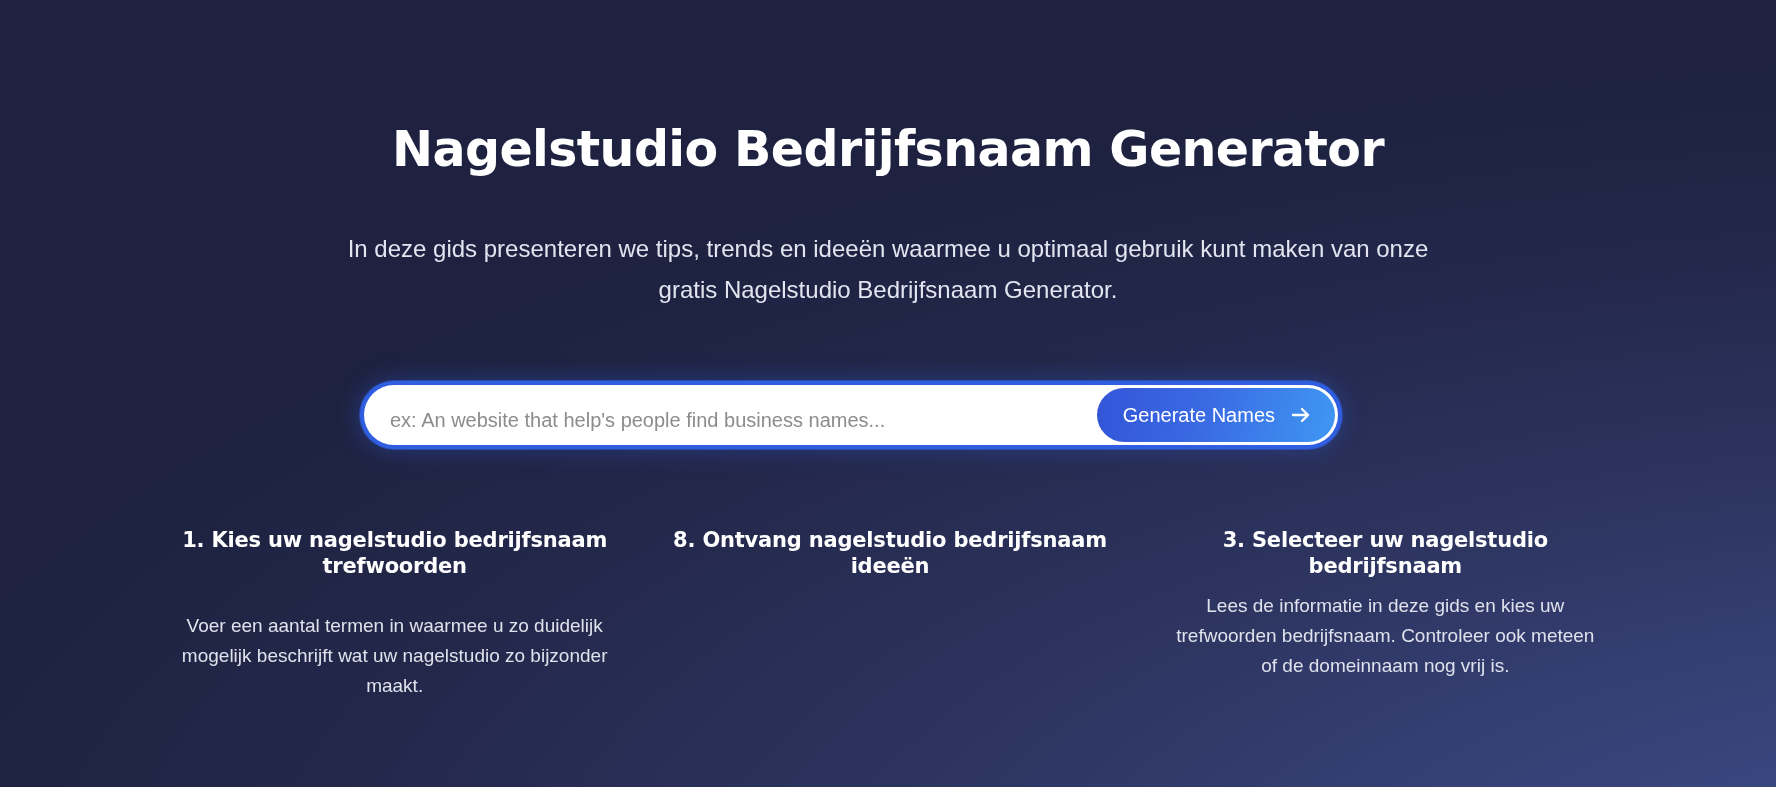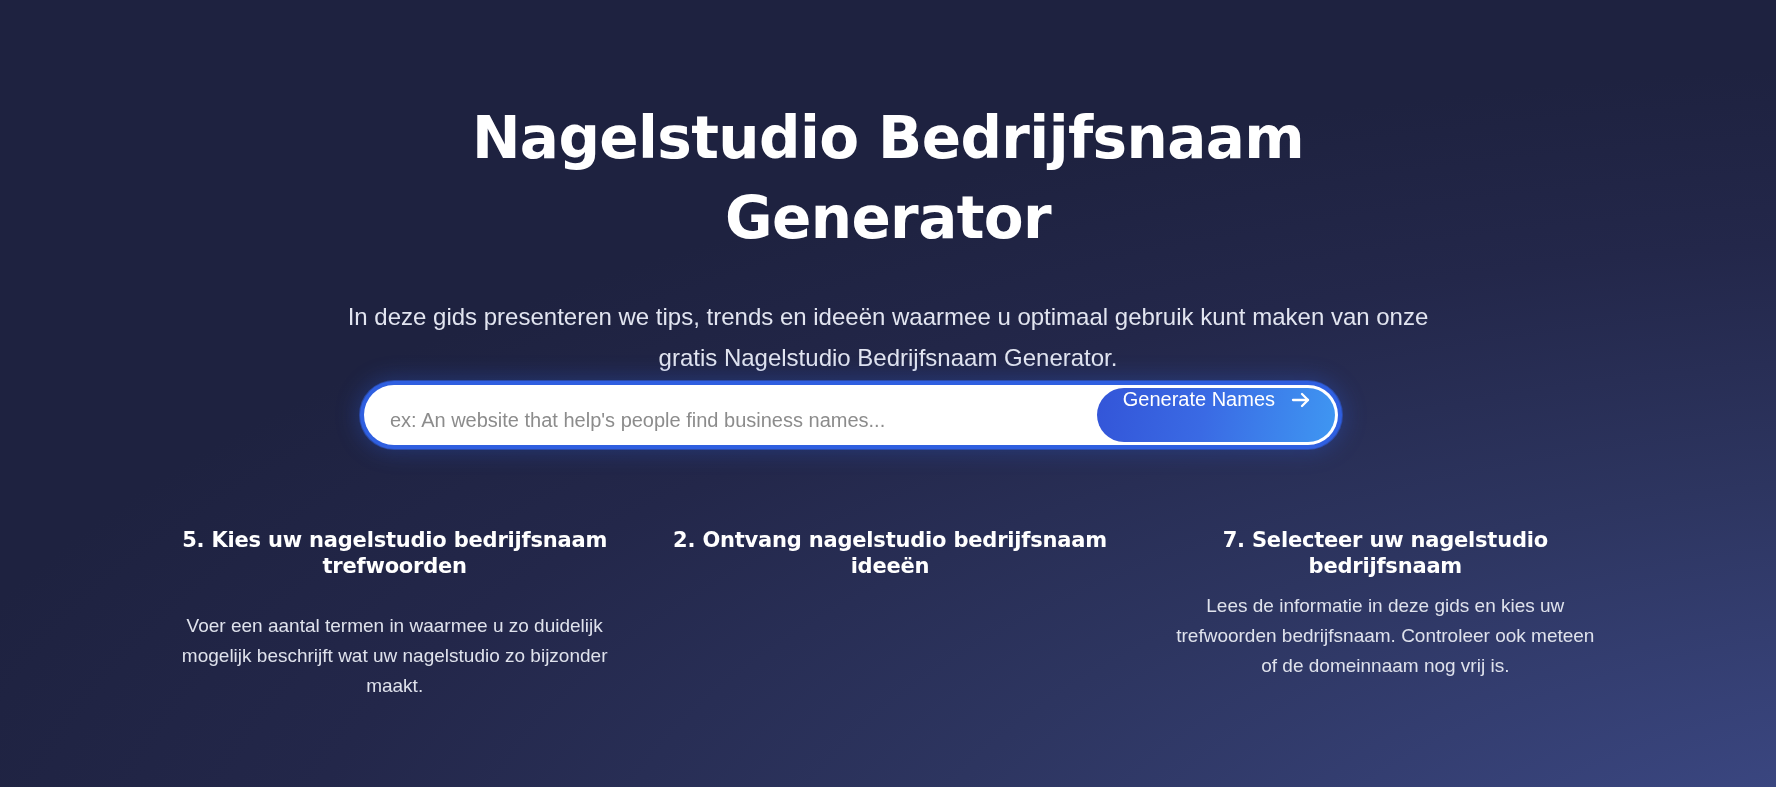--- a/index.html
+++ b/index.html
@@ -29,23 +29,23 @@
   .hero {
     position: absolute;
     top: 0;
     left: 0;
     width: 1776px;
     padding-top: 98px;
   }
 
   .hero-title {
     width: 1080px;
-    margin: 0 auto;
+    margin: 12px auto;
     text-align: center;
-    font-size: 58px;
+    font-size: 49px;
     line-height: 80px;
     font-weight: 800;
     letter-spacing: -0.6px;
     color: #ffffff;
     font-family: "DejaVu Sans", "Liberation Sans", sans-serif;
   }
 
   .hero-subtitle {
     width: 1110px;
     margin: 38px auto 0;
@@ -106,21 +106,21 @@
   .generate-btn {
     position: absolute;
     right: 3px;
     top: 3px;
     height: 54px;
     padding: 0 22px 0 26px;
     border: none;
     border-radius: 27px;
     cursor: pointer;
     display: flex;
-    align-items: flex-start;
+    align-items: center;
     gap: 14px;
     background: linear-gradient(100deg, #3355d8 0%, #3a6ae4 45%, #3f97f2 100%);
     color: #ffffff;
     font-family: "Liberation Sans", sans-serif;
     font-size: 20px;
     font-weight: 500;
     white-space: nowrap;
   }
 
   .arrow-icon {
@@ -186,25 +186,25 @@
             <line x1="4" y1="12" x2="19" y2="12"></line>
             <polyline points="13,6 19,12 13,18"></polyline>
           </svg>
         </button>
       </div>
     </div>
   </div>
 
   <section class="features">
     <div class="feature feature-1">
-      <h3 class="feature-title">5. Kies uw nagelstudio bedrijfsnaam trefwoorden</h3>
+      <h3 class="feature-title">1. Kies uw nagelstudio bedrijfsnaam trefwoorden</h3>
       <p class="feature-body">Voer een aantal termen in waarmee u zo duidelijk mogelijk beschrijft wat uw nagelstudio zo bijzonder maakt.</p>
     </div>
     <div class="feature feature-2">
-      <h3 class="feature-title">2. Ontvang nagelstudio bedrijfsnaam ideeën</h3>
+      <h3 class="feature-title">8. Ontvang nagelstudio bedrijfsnaam ideeën</h3>
     </div>
     <div class="feature feature-3">
-      <h3 class="feature-title">7. Selecteer uw nagelstudio bedrijfsnaam</h3>
+      <h3 class="feature-title">3. Selecteer uw nagelstudio bedrijfsnaam</h3>
       <p class="feature-body">Lees de informatie in deze gids en kies uw trefwoorden bedrijfsnaam. Controleer ook meteen of de domeinnaam nog vrij is.</p>
     </div>
   </section>
 
 </div>
 
 </body></html>

